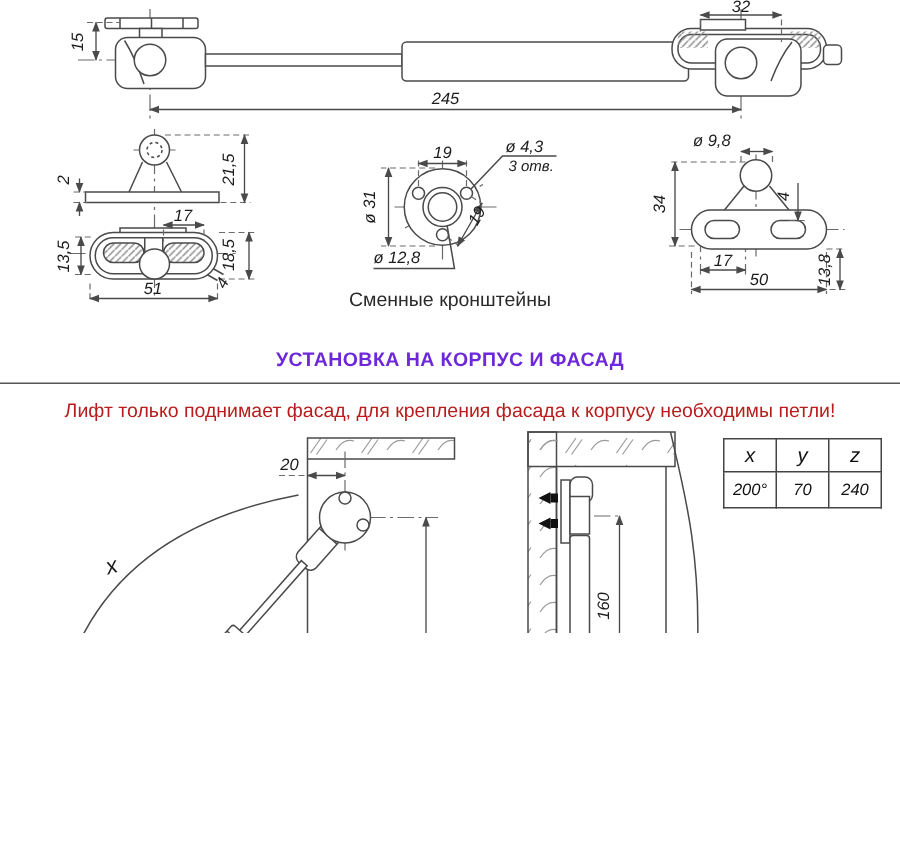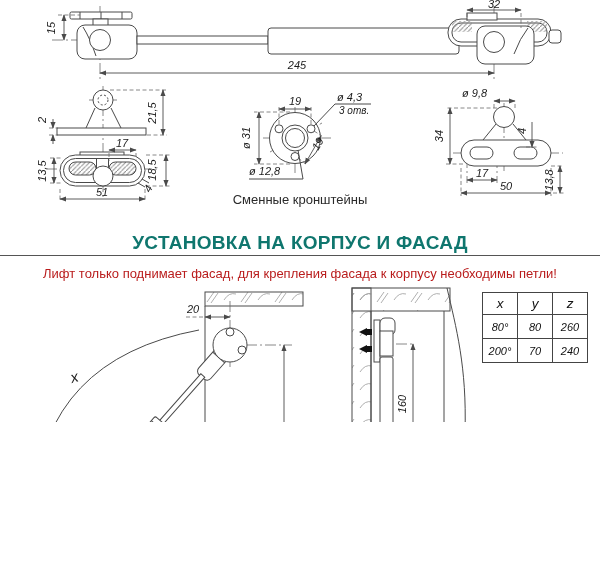--- a/index.html
+++ b/index.html
@@ -10,21 +10,21 @@
   .fw{fill:#fff;stroke:#4a4a4a;stroke-width:1;}
   .wood{stroke:#4a4a4a;stroke-width:1;}
   .cl{fill:none;stroke:#6a6a6a;stroke-width:.8;stroke-dasharray:11 3 2 3;}
   .dsh{fill:none;stroke:#6a6a6a;stroke-width:.8;stroke-dasharray:4 2.5;}
   .dim{fill:none;stroke:#4a4a4a;stroke-width:.9;}
   text.dt{font:italic 11px "Liberation Sans",sans-serif;fill:#1c1c1c;}
   text.sm{font:italic 10px "Liberation Sans",sans-serif;fill:#1c1c1c;}
   text.lg{font:italic 15px "Liberation Sans",sans-serif;fill:#1c1c1c;}
   text.cap{font:13px "Liberation Sans",sans-serif;fill:#2a2a2a;}
   .title{position:absolute;top:232px;left:0;width:100%;text-align:center;
-         font-weight:bold;font-size:19px;color:#0f766e;letter-spacing:.3px;}
+         font-weight:bold;font-size:13px;color:#6d28d9;letter-spacing:.3px;}
   .rule{position:absolute;top:255px;left:0;width:600px;border-top:1.3px solid #555;}
   .note{position:absolute;top:266px;left:0;width:100%;text-align:center;
         font-size:13px;color:#b91c1c;}
   table.spec{position:absolute;left:482px;top:292px;border-collapse:collapse;
              border:1.6px solid #444;background:#fff;}
   table.spec td{border:1px solid #444;text-align:center;vertical-align:middle;
                 width:32px;height:21px;font:italic 11px "Liberation Sans",sans-serif;color:#111;}
   table.spec tr.h td{font:italic 13.5px "Liberation Sans",sans-serif;height:19px;}
 </style>
 </head>
@@ -286,25 +286,20 @@
   </svg>
 
   <table class="spec">
     <tbody>
         <tr class="h">
       <td>x</td>
       <td>y</td>
       <td>z</td>
     </tr>
     <tr>
-      <td>80°</td>
-      <td>80</td>
-      <td>260</td>
-    </tr>
-    <tr>
       <td>200°</td>
       <td>70</td>
       <td>240</td>
     </tr>
   </tbody>
     </table>
 
 </div>
 
 </body></html>

